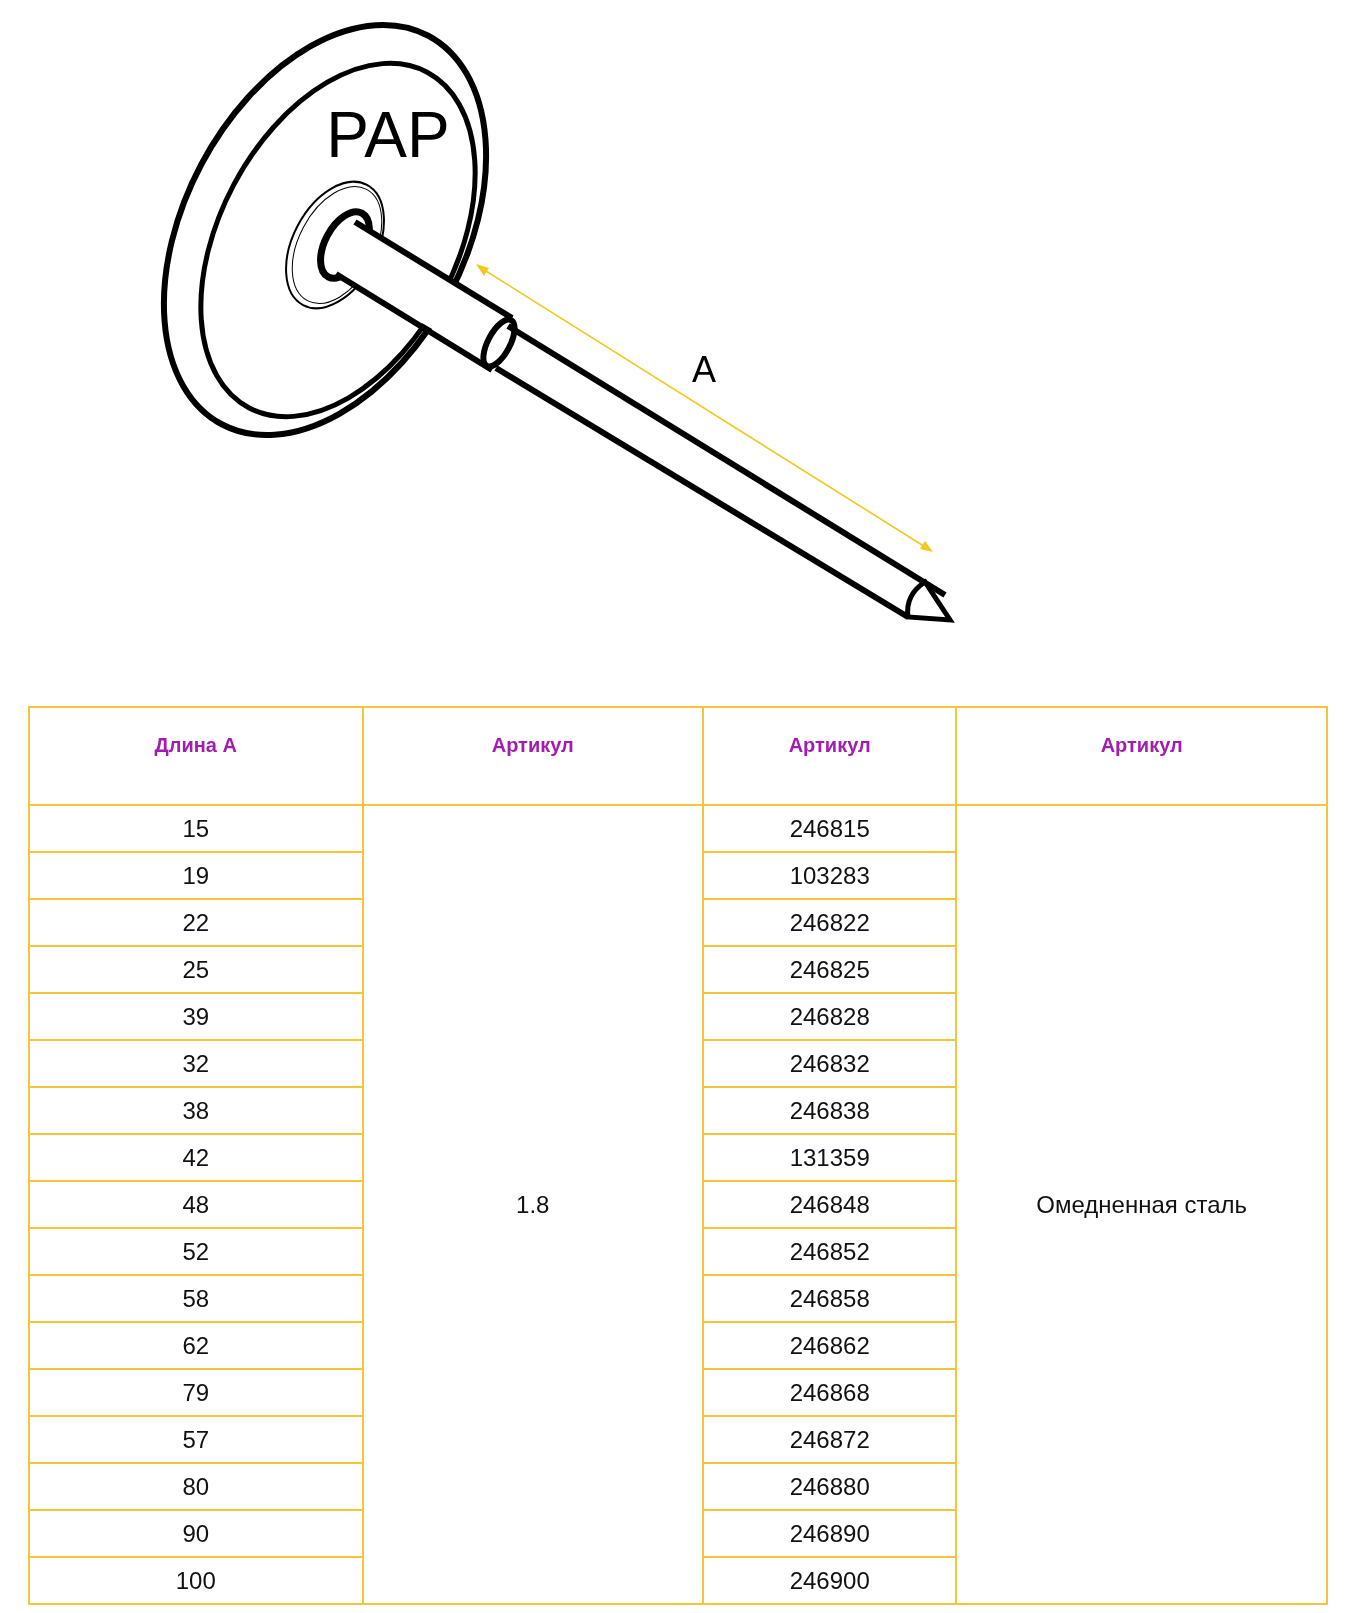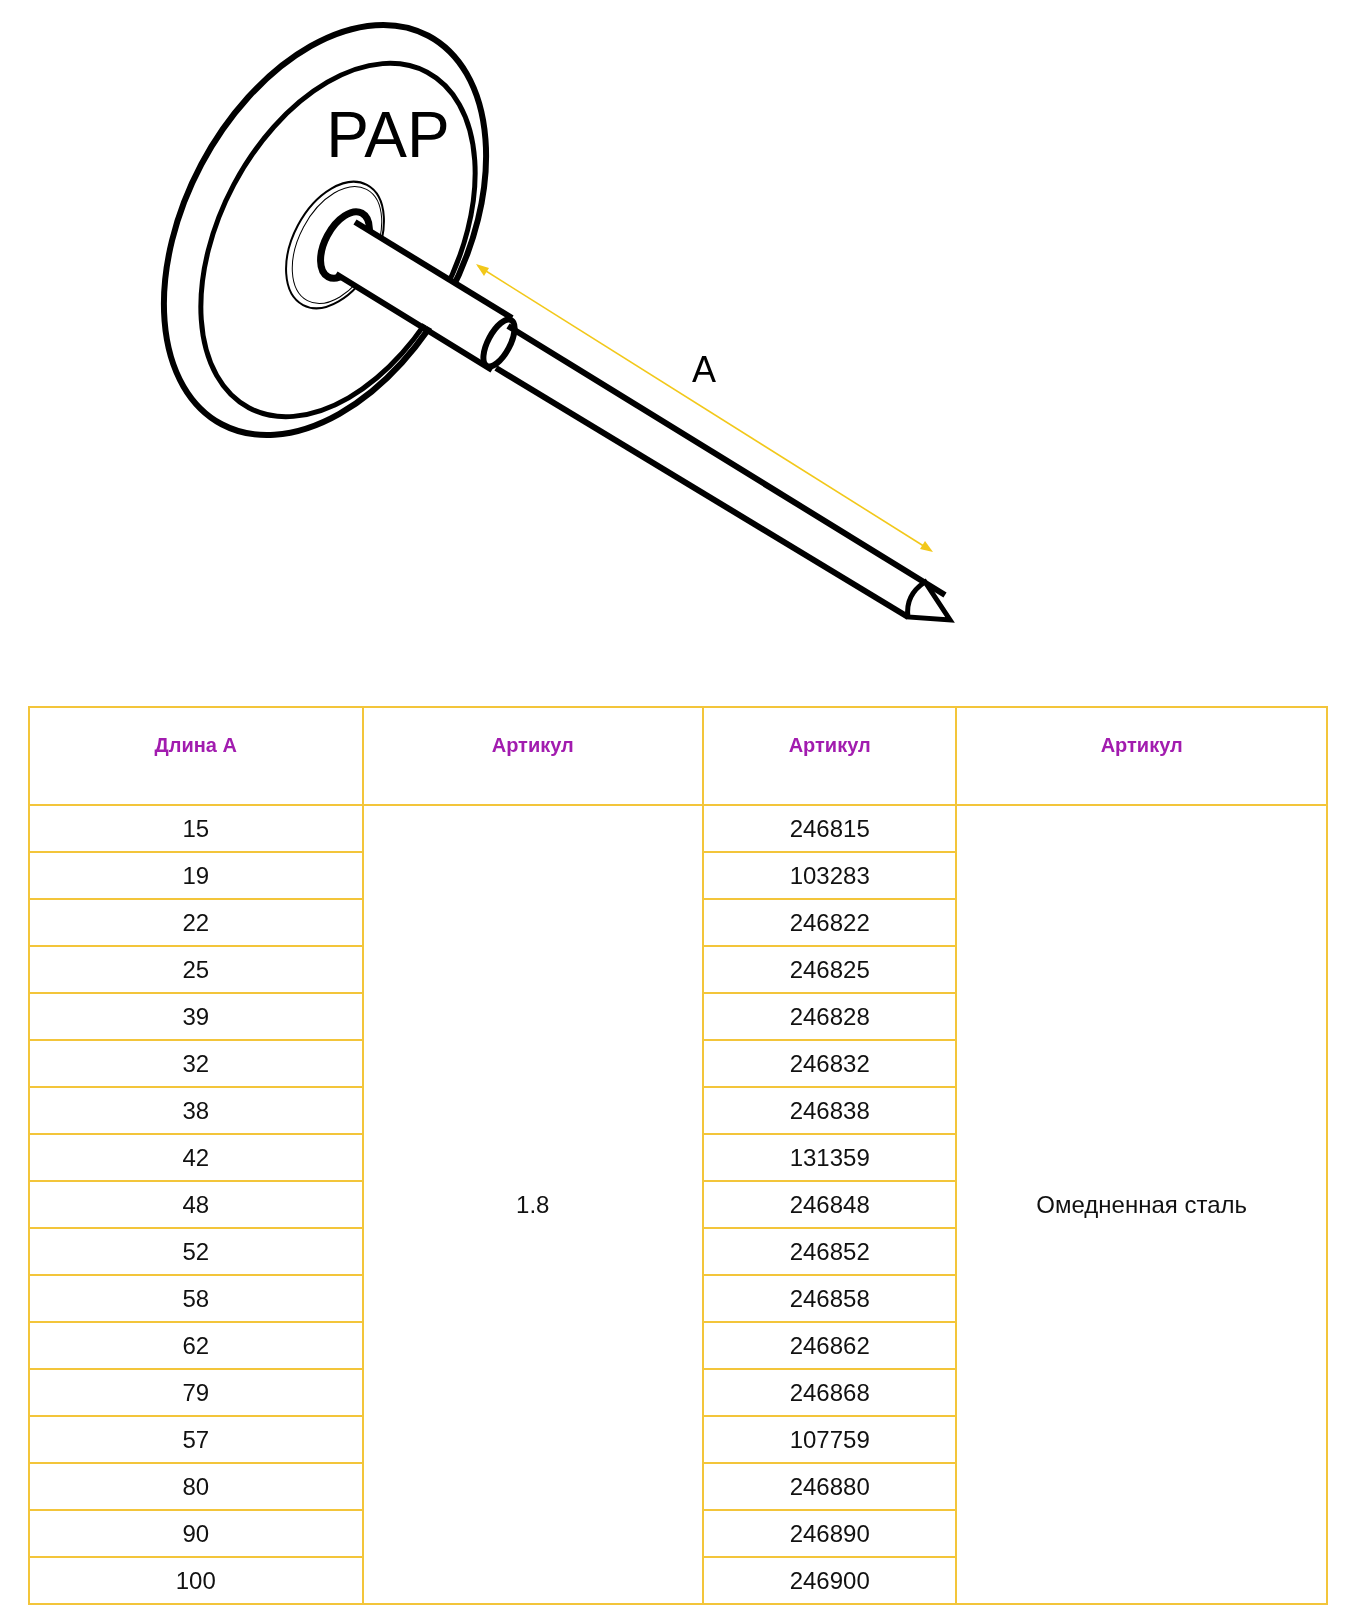--- a/index.html
+++ b/index.html
@@ -112,21 +112,21 @@
       <tr>
         <td>62</td>
         <td>246862</td>
       </tr>
       <tr>
         <td>79</td>
         <td>246868</td>
       </tr>
       <tr>
         <td>57</td>
-        <td>107759</td>
+        <td>246872</td>
       </tr>
       <tr>
         <td>80</td>
         <td>246880</td>
       </tr>
       <tr>
         <td>90</td>
         <td>246890</td>
       </tr>
       <tr>

